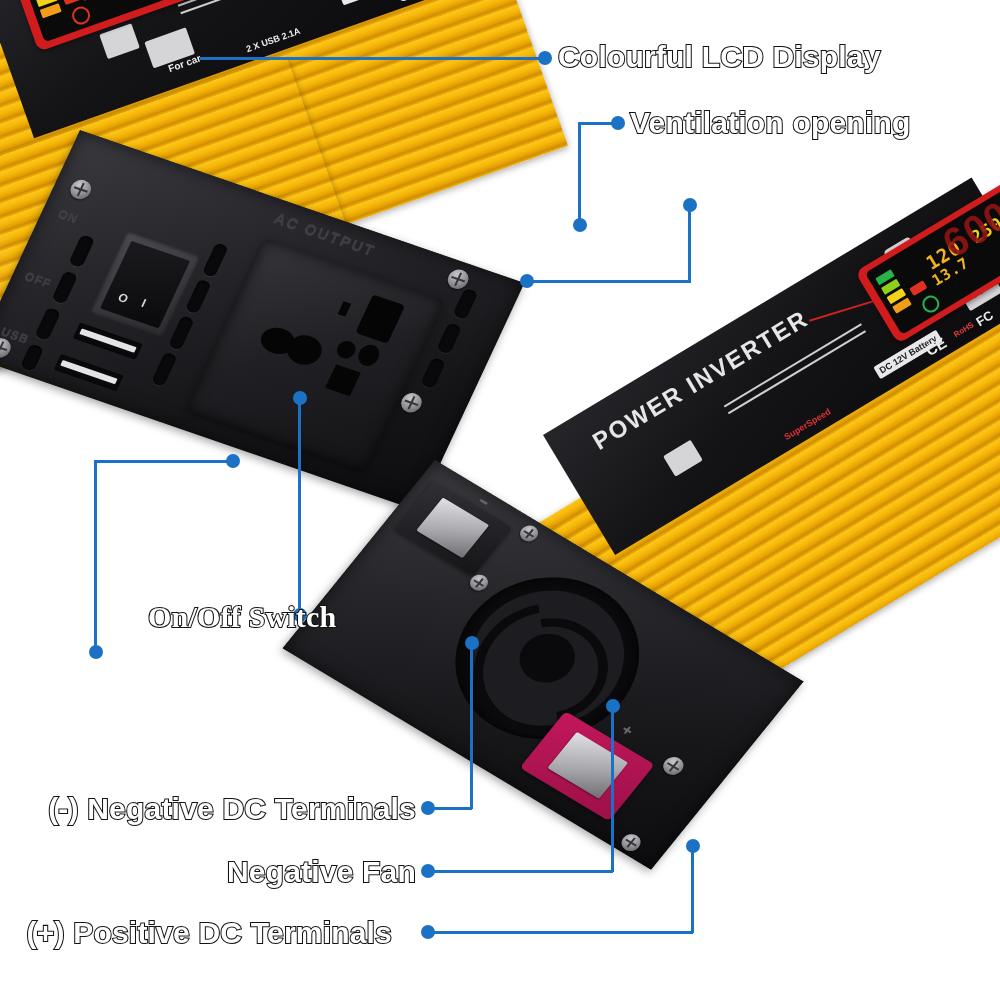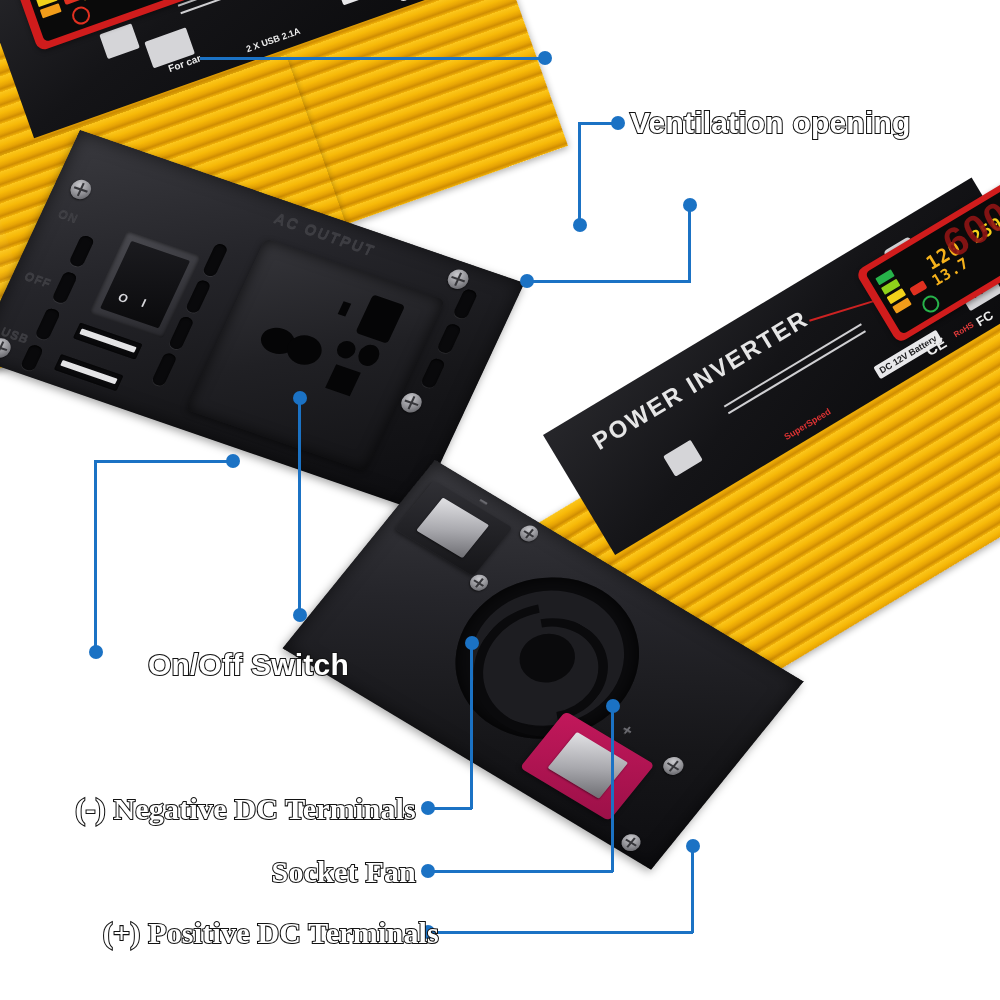--- a/index.html
+++ b/index.html
@@ -16,21 +16,21 @@
     font-size:30px;
     letter-spacing:.2px;
     color:#ffffff;
     white-space:nowrap;
     -webkit-text-stroke:2.1px #131313;
     paint-order:stroke fill;
     text-shadow:0 0 0 #131313;
     line-height:1;
     z-index:40;
   }
-  .callout.right{transform:translateX(-100%);font-family:Liberation Serif, serif;}
+  .callout.right{transform:translateX(-100%);}
 
   
   .lineH,.lineV{position:absolute;background:#1b72c4;z-index:35;}
   .lineH{height:3px;}
   .lineV{width:3px;}
   .dot{position:absolute;width:14px;height:14px;border-radius:50%;
        background:#1b72c4;z-index:36;margin-left:-7px;margin-top:-7px;}
 
   
   #inv1{position:absolute;left:-70px;top:-55px;width:720px;height:650px;z-index:10;}
@@ -273,53 +273,54 @@
 
       <div class="screw" style="left:112px;top:6px;width:17px;height:17px;"></div>
       <div class="screw" style="left:104px;top:74px;width:17px;height:17px;"></div>
       <div class="screw" style="left:372px;top:130px;width:19px;height:19px;"></div>
       <div class="screw" style="left:388px;top:218px;width:18px;height:18px;"></div>
     </div>
   </div>
 
   <div class="lineH" style="left:200px;top:57px;width:345px;"></div>
   <div class="dot" style="left:545px;top:58px;"></div>
+  <div class="callout" style="left:558px;top:42px;">Colourful LCD Display</div>
 
   <div class="dot" style="left:580px;top:225px;"></div>
   <div class="lineV" style="left:578px;top:122px;height:104px;"></div>
   <div class="lineH" style="left:578px;top:122px;width:40px;"></div>
   <div class="dot" style="left:618px;top:123px;"></div>
   <div class="callout" style="left:630px;top:108px;">Ventilation opening</div>
 
   <div class="dot" style="left:527px;top:281px;"></div>
   <div class="lineH" style="left:527px;top:280px;width:164px;"></div>
   <div class="lineV" style="left:688px;top:205px;height:76px;"></div>
   <div class="dot" style="left:690px;top:205px;"></div>
 
   <div class="dot" style="left:300px;top:398px;"></div>
   <div class="lineV" style="left:298px;top:398px;height:217px;"></div>
   <div class="dot" style="left:300px;top:615px;"></div>
-  <div class="callout" style="left:148px;top:650px;">On/Off Switch</div>
+  <div class="callout" style="left:148px;top:602px;font-family:Liberation Serif, serif;">On/Off Switch</div>
 
   <div class="dot" style="left:233px;top:461px;"></div>
   <div class="lineH" style="left:94px;top:460px;width:140px;"></div>
   <div class="lineV" style="left:94px;top:460px;height:192px;"></div>
   <div class="dot" style="left:96px;top:652px;"></div>
 
   <div class="dot" style="left:472px;top:643px;"></div>
   <div class="lineV" style="left:470px;top:643px;height:166px;"></div>
   <div class="lineH" style="left:428px;top:807px;width:44px;"></div>
   <div class="dot" style="left:428px;top:808px;"></div>
   <div class="callout right" style="left:416px;top:794px;">(-) Negative DC Terminals</div>
 
   <div class="dot" style="left:613px;top:706px;"></div>
   <div class="lineV" style="left:611px;top:706px;height:166px;"></div>
   <div class="lineH" style="left:428px;top:870px;width:185px;"></div>
   <div class="dot" style="left:428px;top:871px;"></div>
-  <div class="callout right" style="left:416px;top:857px;">Socket Fan</div>
+  <div class="callout right" style="left:416px;top:857px;">Negative Fan</div>
 
   <div class="dot" style="left:693px;top:846px;"></div>
   <div class="lineV" style="left:691px;top:846px;height:87px;"></div>
   <div class="lineH" style="left:428px;top:931px;width:265px;"></div>
   <div class="dot" style="left:428px;top:932px;"></div>
-  <div class="callout right" style="left:439px;top:918px;">(+) Positive DC Terminals</div>
+  <div class="callout right" style="left:392px;top:918px;">(+) Positive DC Terminals</div>
 
 </div>
 
 </body></html>

